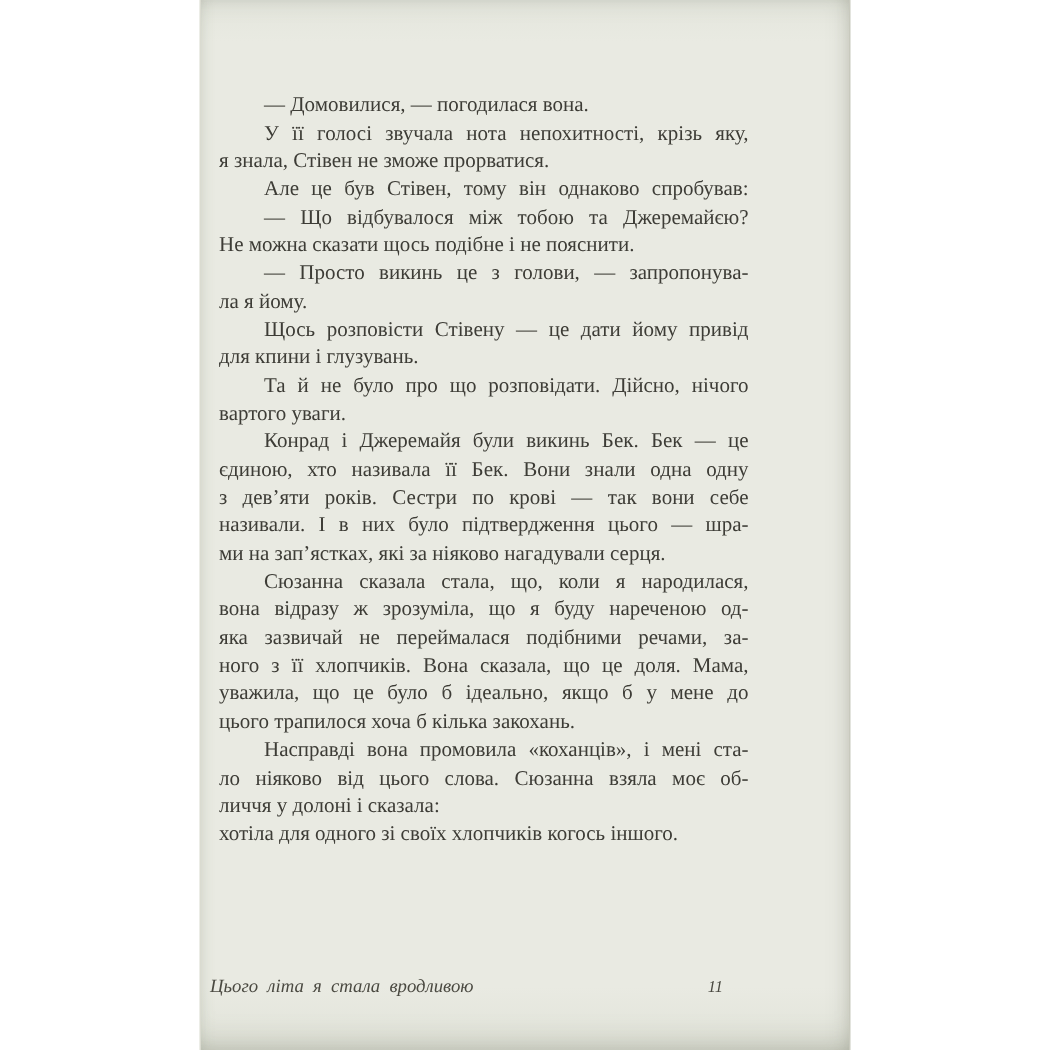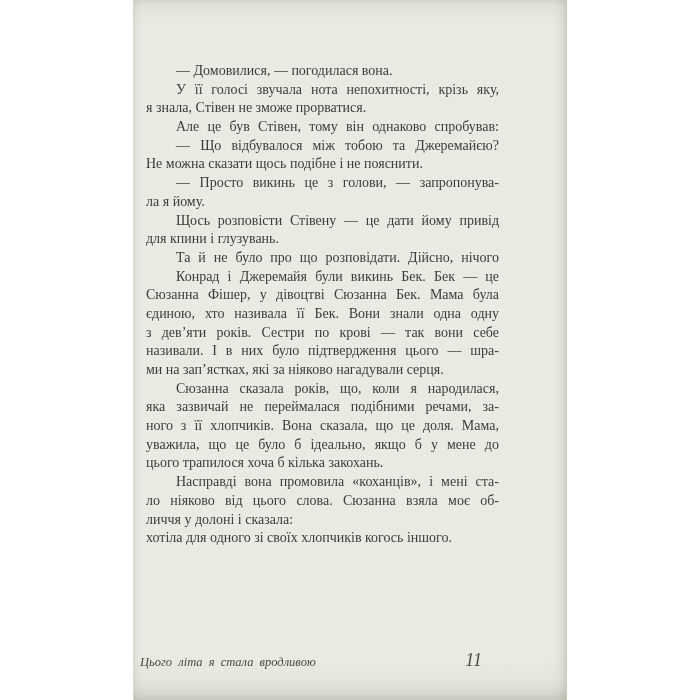--- a/index.html
+++ b/index.html
@@ -61,48 +61,49 @@
     align-items: baseline;
     color: #4a4941;
     font-style: italic;
   }
   .running-title {
     font-size: 12.5px;
     word-spacing: 3px;
     padding-left: 3px;
   }
   .page-number {
-    font-size: 18px;
+    font-size: 11px;
     padding-right: 8px;
   }
 </style>
 </head>
 <body>
 
 <div class="canvas">
   <div class="paper">
     <div class="textblock">
         <div class="line indent end">— Домовилися, — погодилася вона.</div>
         <div class="line indent">У її голосі звучала нота непохитності, крізь яку,</div>
         <div class="line end">я знала, Стівен не зможе прорватися.</div>
         <div class="line indent">Але це був Стівен, тому він однаково спробував:</div>
         <div class="line indent">— Що відбувалося між тобою та Джеремайєю?</div>
         <div class="line end">Не можна сказати щось подібне і не пояснити.</div>
         <div class="line indent">— Просто викинь це з голови, — запропонува-</div>
         <div class="line end">ла я йому.</div>
         <div class="line indent">Щось розповісти Стівену — це дати йому привід</div>
         <div class="line end">для кпини і глузувань.</div>
         <div class="line indent">Та й не було про що розповідати. Дійсно, нічого</div>
+        <div class="line end">вартого уваги.</div>
         <div class="line indent">Конрад і Джеремайя були викинь Бек. Бек — це</div>
-        <div class="line">Сюзанна Фішер, у дівоцтві Сюзанна Бек. Мама була</div>
         <div class="line">єдиною, хто називала її Бек. Вони знали одна одну</div>
         <div class="line">з дев’яти років. Сестри по крові — так вони себе</div>
         <div class="line">називали. І в них було підтвердження цього — шра-</div>
         <div class="line end">ми на зап’ястках, які за ніяково нагадували серця.</div>
-        <div class="line indent">Сюзанна сказала років, що, коли я народилася,</div>
+        <div class="line indent">Сюзанна сказала стала, що, коли я народилася,</div>
+        <div class="line">вона відразу ж зрозуміла, що я буду нареченою од-</div>
         <div class="line">яка зазвичай не переймалася подібними речами, за-</div>
         <div class="line">ного з її хлопчиків. Вона сказала, що це доля. Мама,</div>
         <div class="line">уважила, що це було б ідеально, якщо б у мене до</div>
         <div class="line end">цього трапилося хоча б кілька закохань.</div>
         <div class="line indent">Насправді вона промовила «коханців», і мені ста-</div>
         <div class="line">ло ніяково від цього слова. Сюзанна взяла моє об-</div>
         <div class="line end">личчя у долоні і сказала:</div>
         <div class="line end">хотіла для одного зі своїх хлопчиків когось іншого.</div>
       </div>
     <div class="footer">

